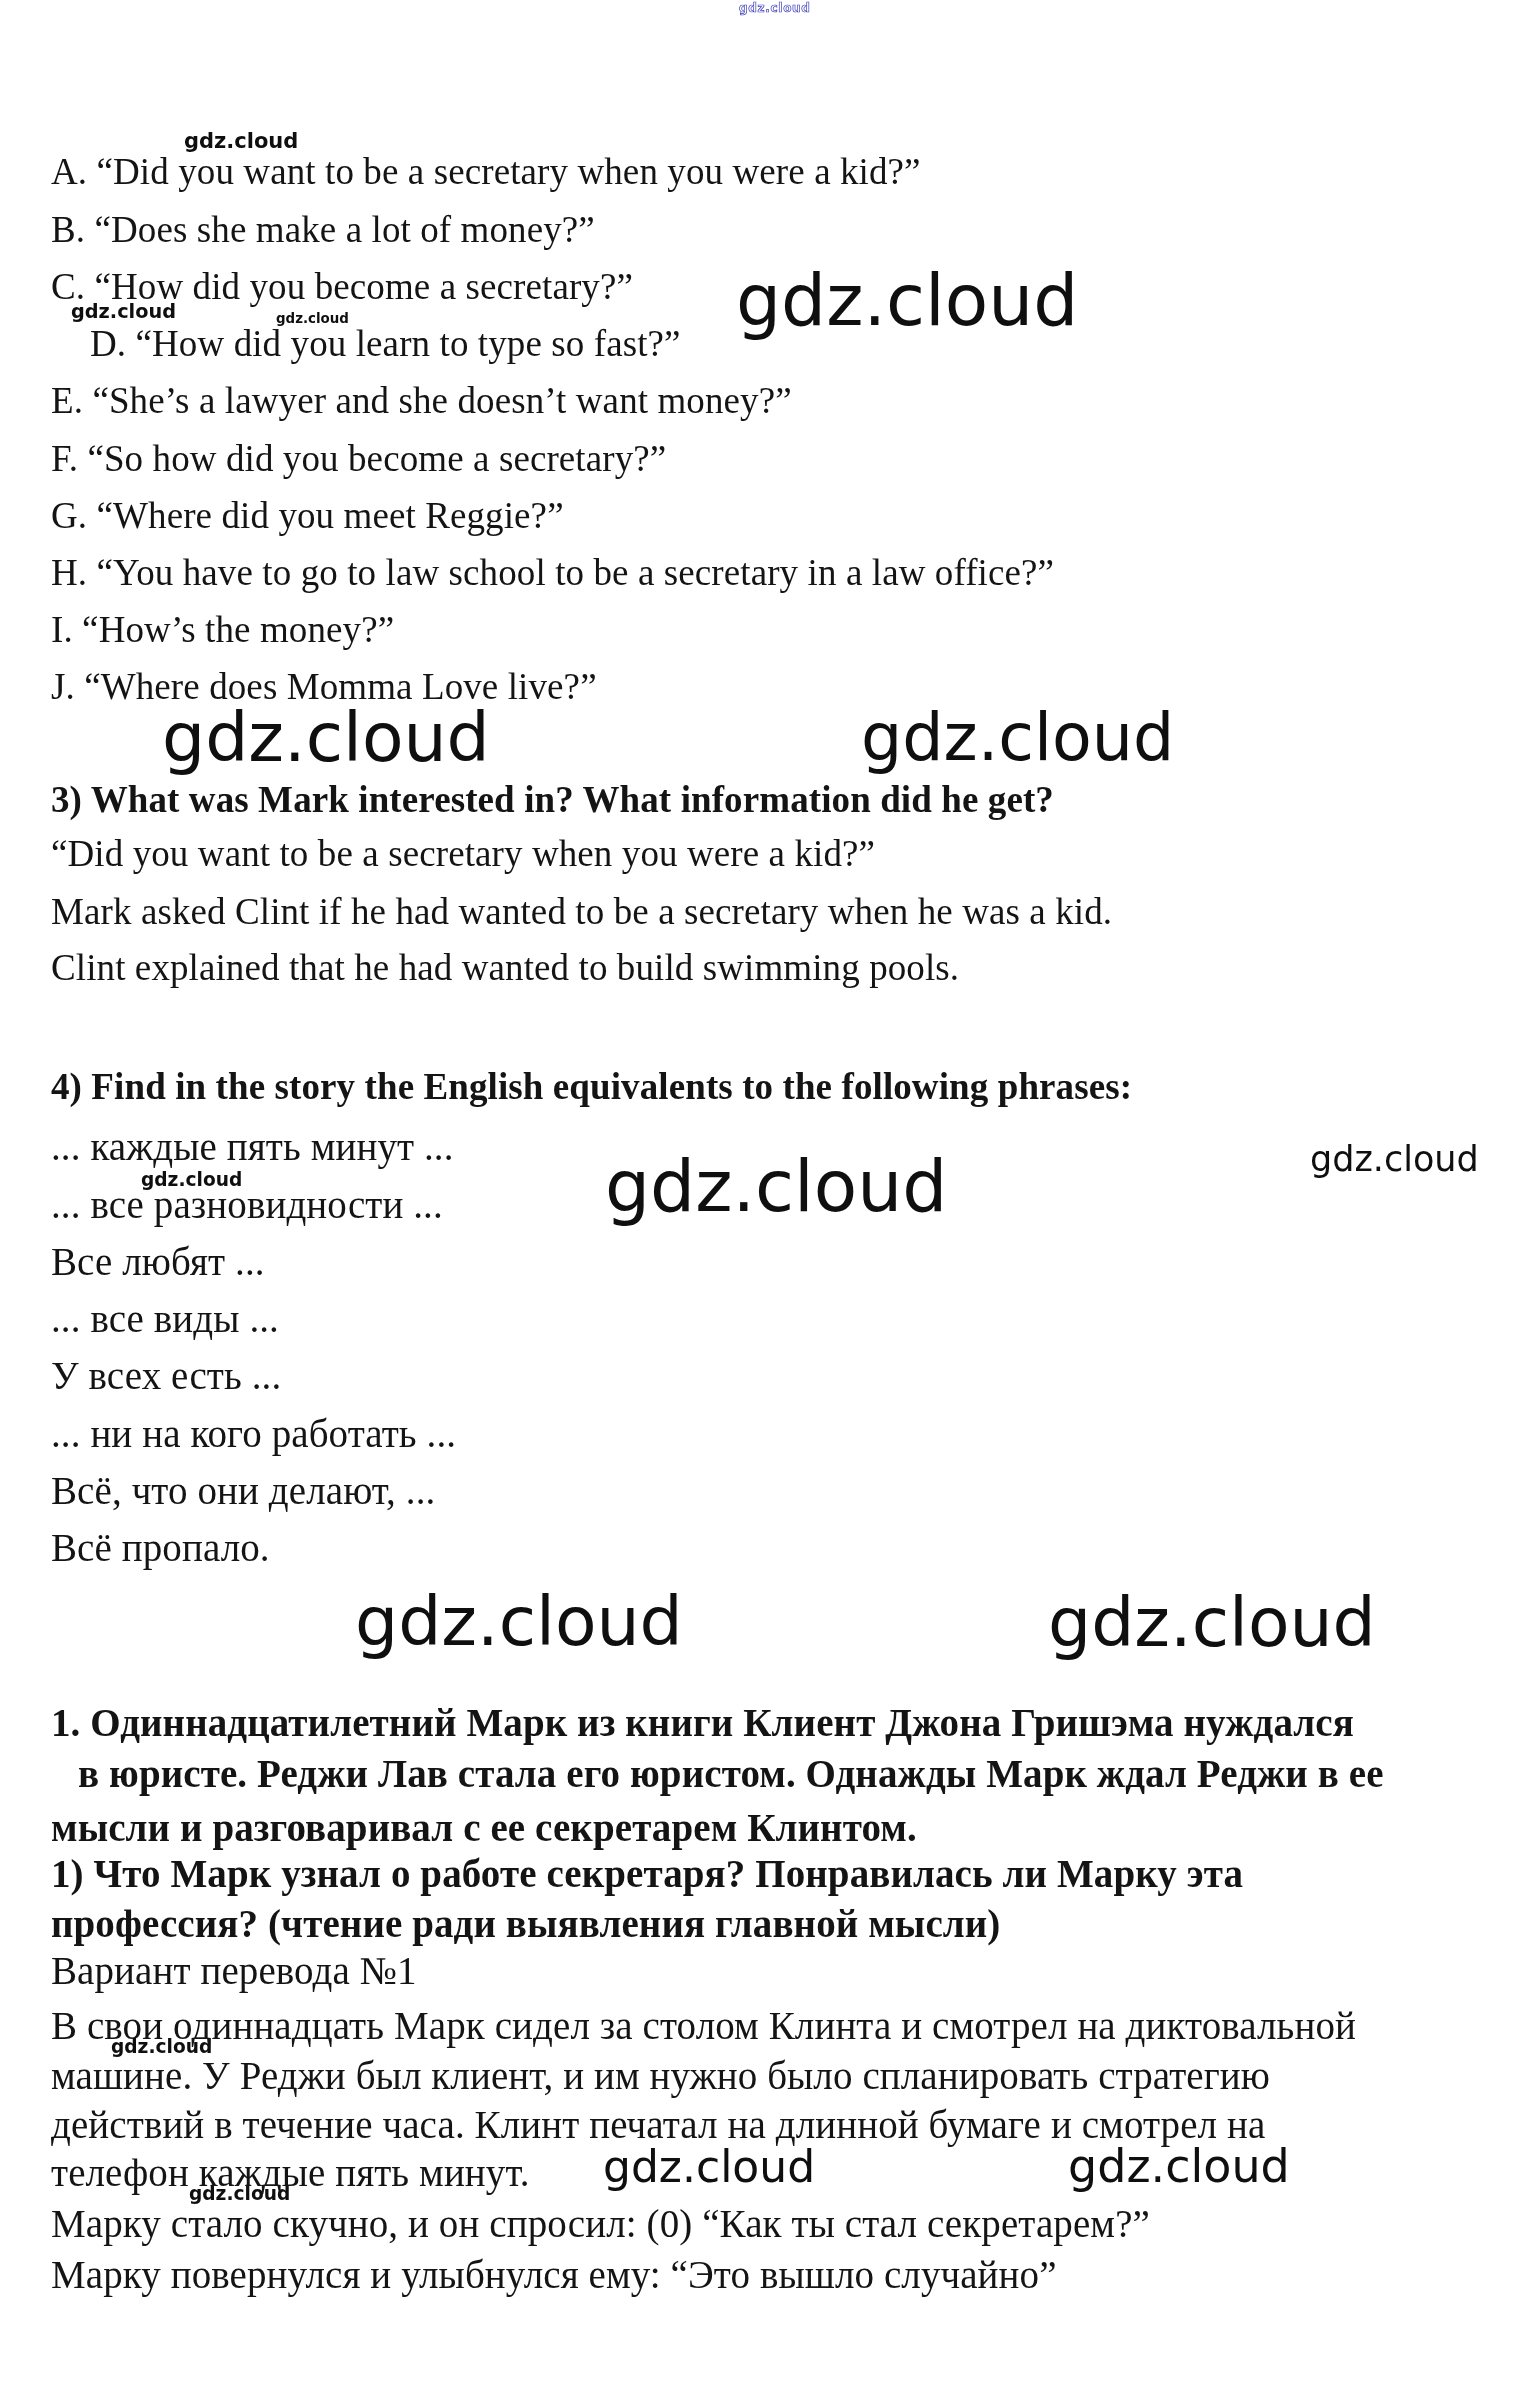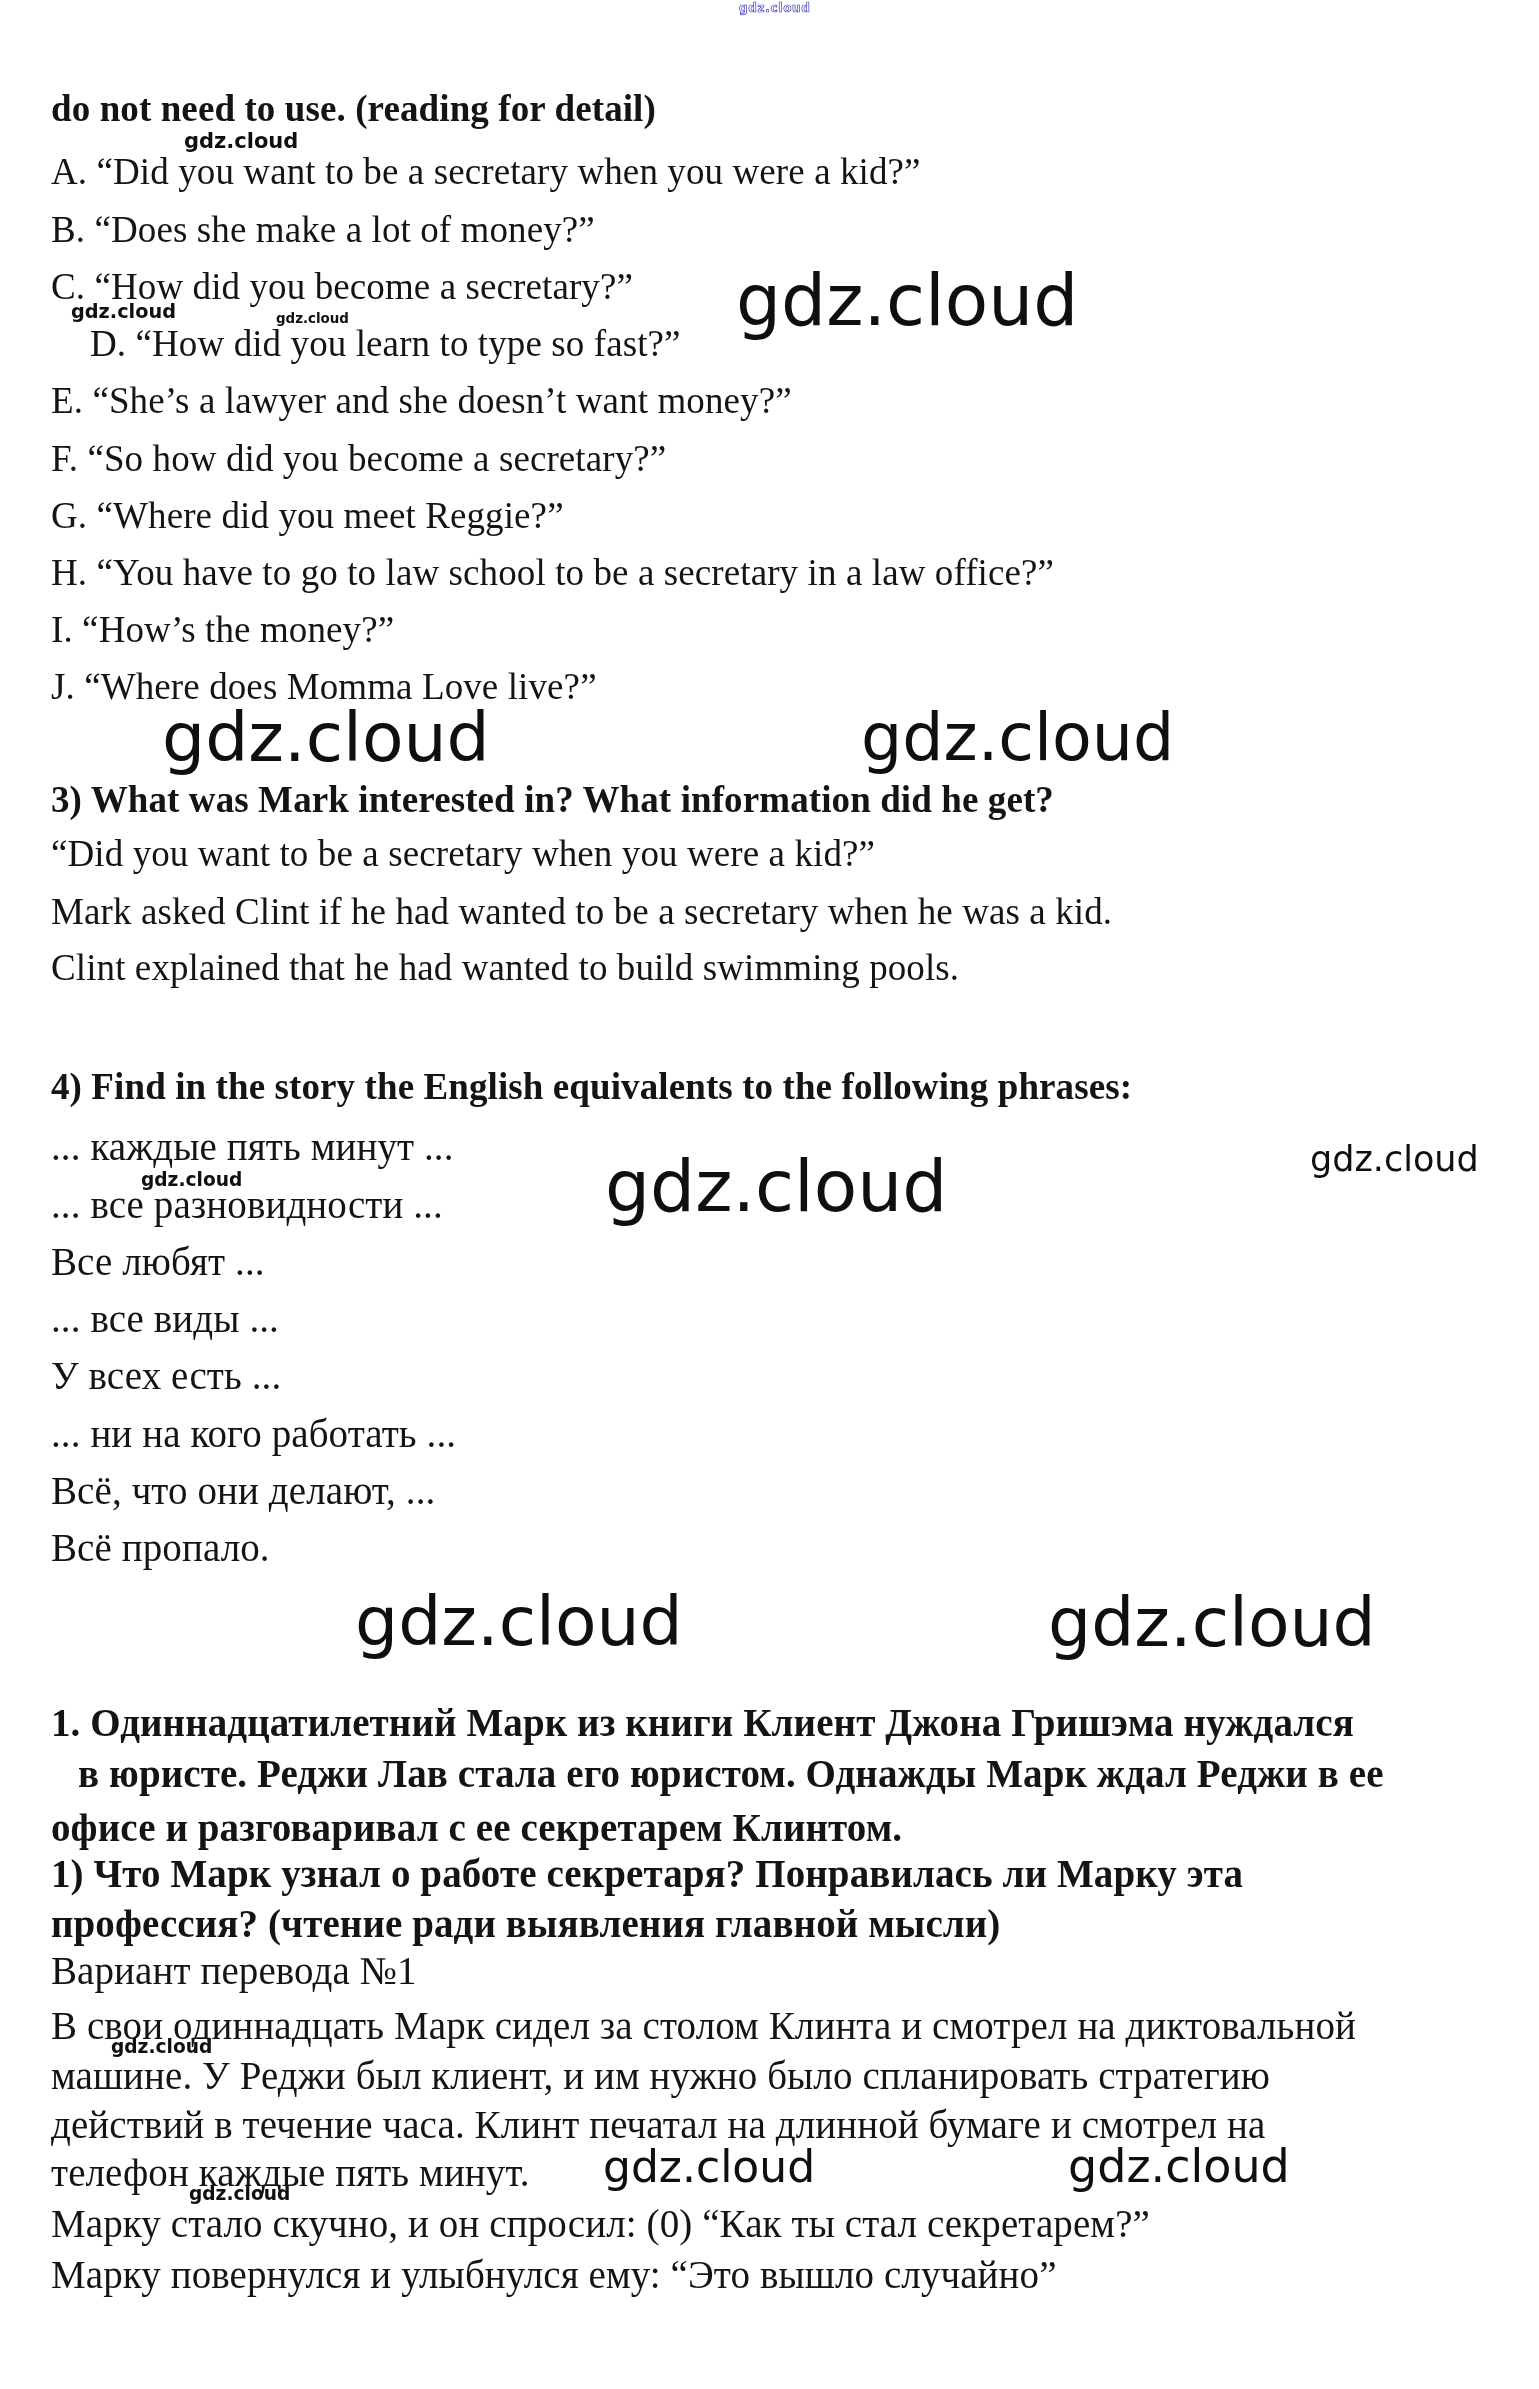--- a/index.html
+++ b/index.html
@@ -56,21 +56,20 @@
   <div class="wm" style="left:1310px;top:1142px;font-size:35px;">gdz.cloud</div>
   <div class="wm" style="left:605px;top:1151px;font-size:71px;">gdz.cloud</div>
   <div class="wm sm" style="left:141px;top:1171px;font-size:18.6px;">gdz.cloud</div>
   <div class="wm" style="left:355px;top:1588px;font-size:68px;">gdz.cloud</div>
   <div class="wm" style="left:1048px;top:1589px;font-size:68px;">gdz.cloud</div>
   <div class="wm sm" style="left:111px;top:2038px;font-size:18.6px;">gdz.cloud</div>
   <div class="wm" style="left:603px;top:2145px;font-size:44px;">gdz.cloud</div>
   <div class="wm" style="left:1068px;top:2143px;font-size:46px;">gdz.cloud</div>
   <div class="wm sm" style="left:189px;top:2185px;font-size:18.6px;">gdz.cloud</div>
 
-  <div class="ln b" style="top:86px;">do not need to use. (reading for detail)</div>
 
   <div class="ln" style="top:149px;text-align:center;">A. “Did you want to be a secretary when you were a kid?”</div>
   <div class="ln" style="top:207px;">B. “Does she make a lot of money?”</div>
   <div class="ln" style="top:264px;">C. “How did you become a secretary?”</div>
   <div class="ln" style="top:321px;margin-left:39px;">D. “How did you learn to type so fast?”</div>
   <div class="ln" style="top:378px;">E. “She’s a lawyer and she doesn’t want money?”</div>
   <div class="ln" style="top:436px;">F. “So how did you become a secretary?”</div>
   <div class="ln" style="top:493px;">G. “Where did you meet Reggie?”</div>
   <div class="ln" style="top:550px;">H. “You have to go to law school to be a secretary in a law office?”</div>
   <div class="ln" style="top:607px;">I. “How’s the money?”</div>
@@ -86,21 +85,21 @@
   <div class="ln ru" style="top:1182px;">... все разновидности ...</div>
   <div class="ln ru" style="top:1239px;">Все любят ...</div>
   <div class="ln ru" style="top:1296px;">... все виды ...</div>
   <div class="ln ru" style="top:1353px;">У всех есть ...</div>
   <div class="ln ru" style="top:1411px;">... ни на кого работать ...</div>
   <div class="ln ru" style="top:1468px;">Всё, что они делают, ...</div>
   <div class="ln ru" style="top:1525px;">Всё пропало.</div>
 
   <div class="ln ru b" style="top:1700px;">1. Одиннадцатилетний Марк из книги Клиент Джона Гришэма нуждался</div>
   <div class="ln ru b" style="top:1751px;margin-left:27px;">в юристе. Реджи Лав стала его юристом. Однажды Марк ждал Реджи в ее</div>
-  <div class="ln ru b" style="top:1805px;">офисе и разговаривал с ее секретарем Клинтом.</div>
+  <div class="ln ru b" style="top:1805px;">мысли и разговаривал с ее секретарем Клинтом.</div>
   <div class="ln ru b" style="top:1851px;">1) Что Марк узнал о работе секретаря? Понравилась ли Марку эта</div>
   <div class="ln ru b" style="top:1901px;">профессия? (чтение ради выявления главной мысли)</div>
   <div class="ln ru" style="top:1948px;">Вариант перевода №1</div>
 
   <div class="ln ru" style="top:2003px;">В свои одиннадцать Марк сидел за столом Клинта и смотрел на диктовальной</div>
   <div class="ln ru" style="top:2053px;">машине. У Реджи был клиент, и им нужно было спланировать стратегию</div>
   <div class="ln ru" style="top:2102px;">действий в течение часа. Клинт печатал на длинной бумаге и смотрел на</div>
   <div class="ln ru" style="top:2150px;">телефон каждые пять минут.</div>
   <div class="ln ru" style="top:2201px;">Марку стало скучно, и он спросил: (0) “Как ты стал секретарем?”</div>
   <div class="ln ru" style="top:2252px;">Марку повернулся и улыбнулся ему: “Это вышло случайно”</div>

